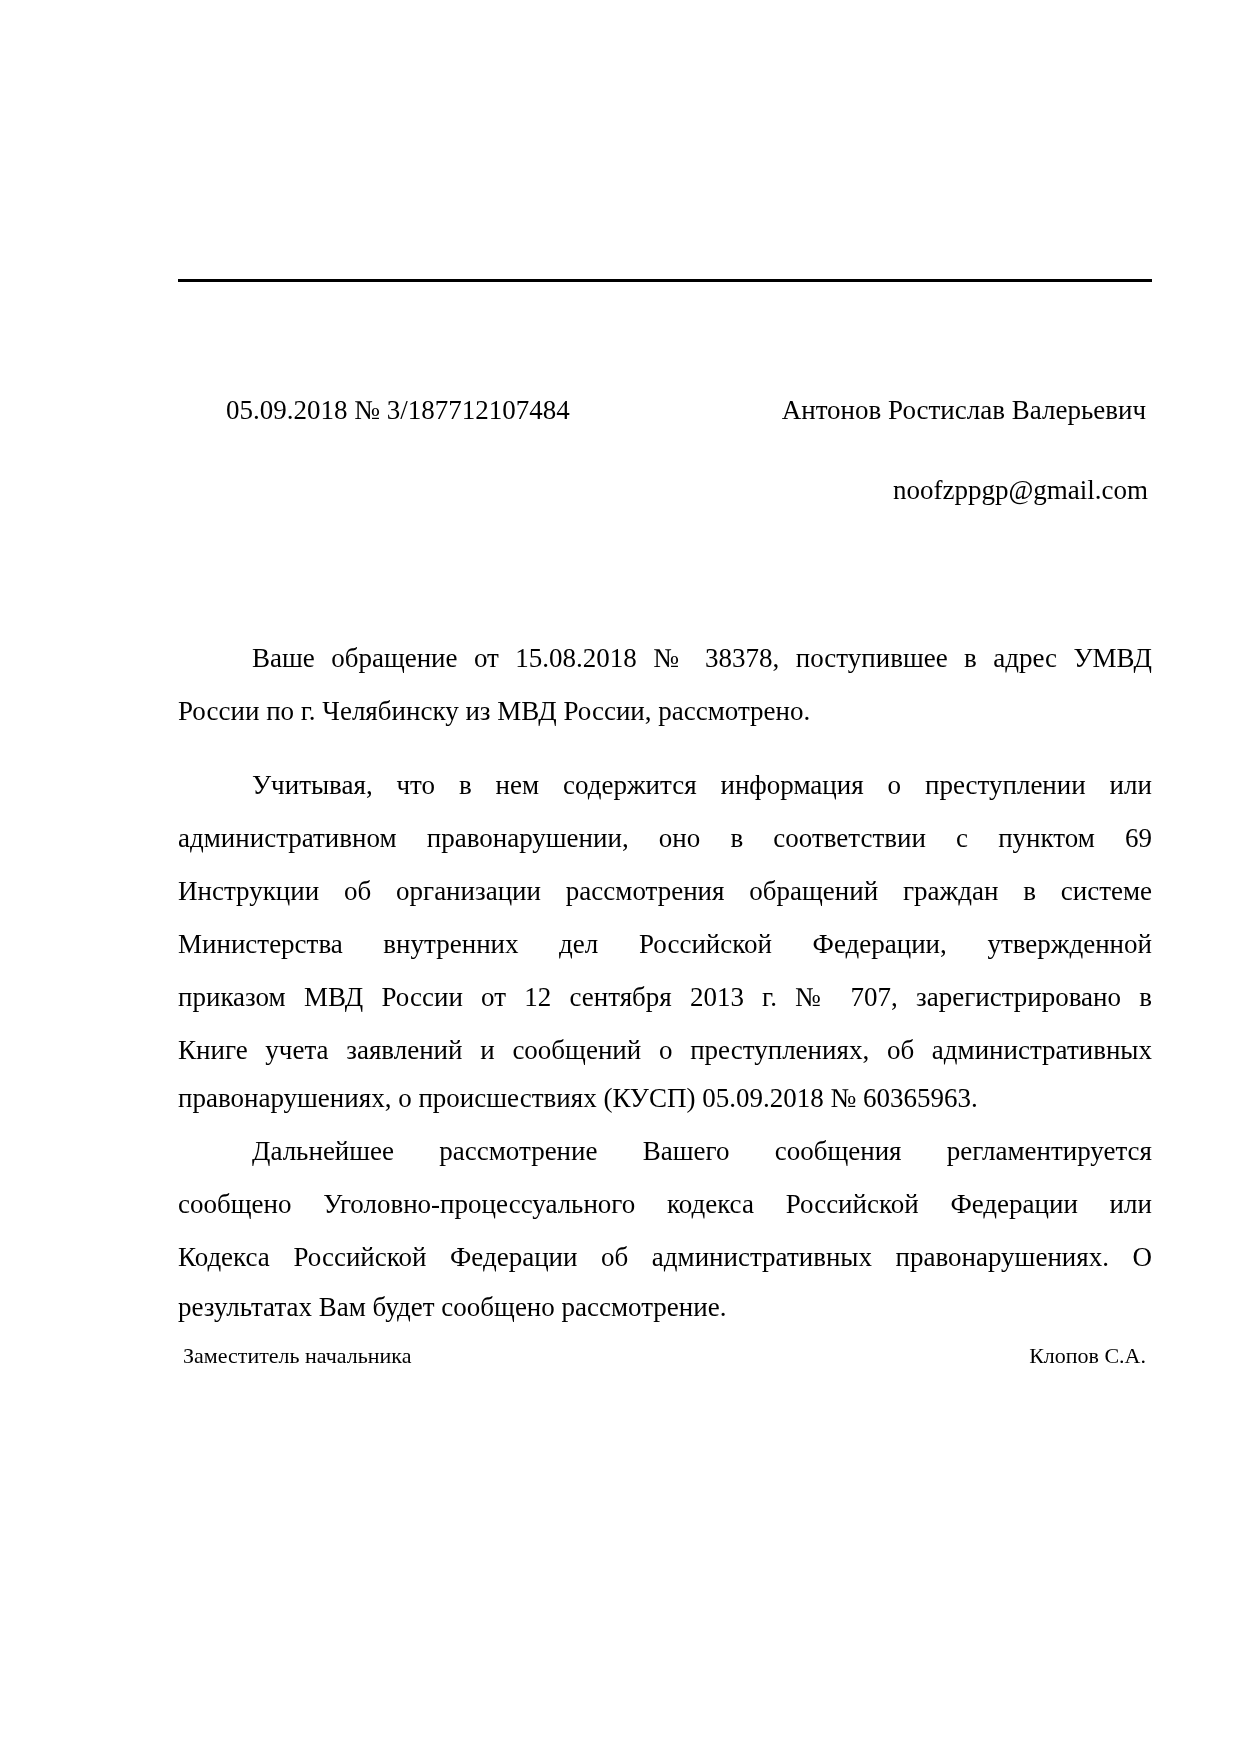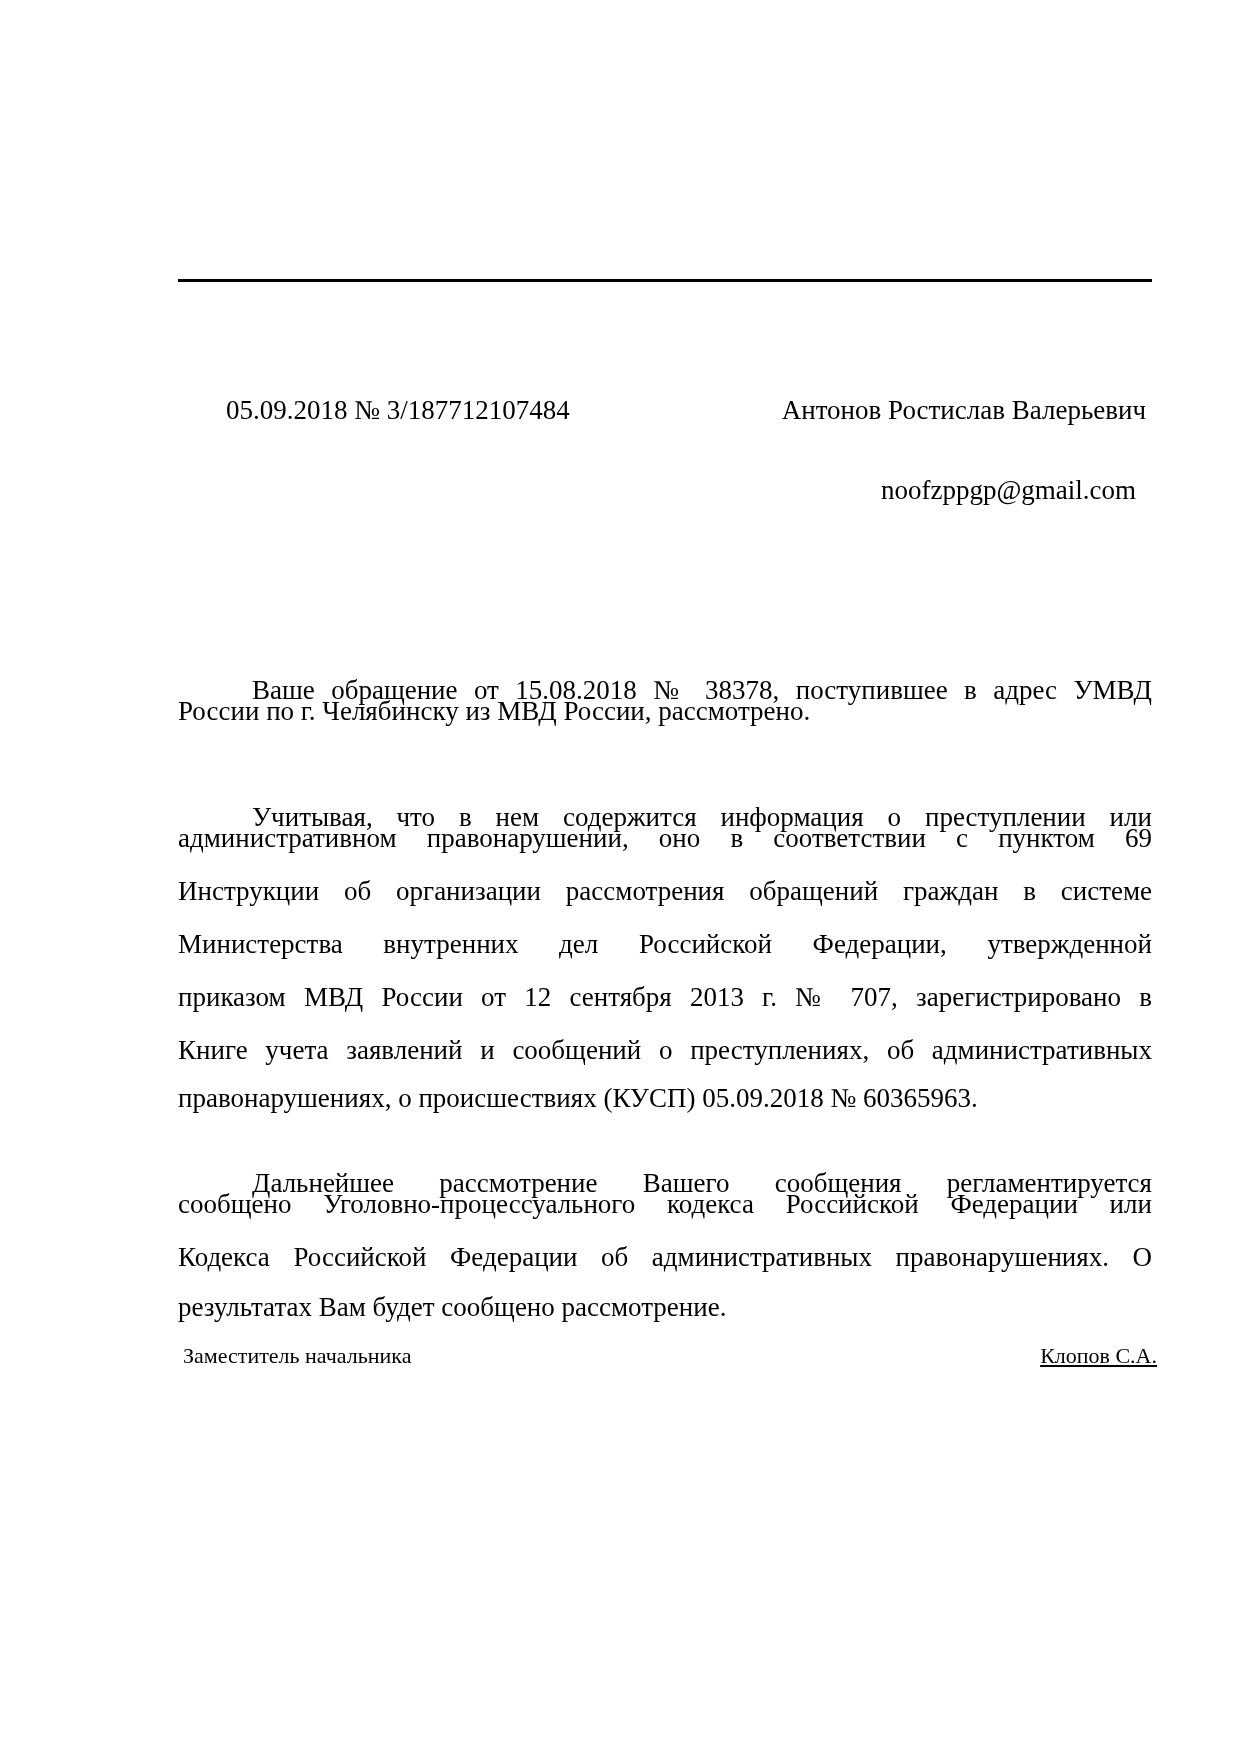--- a/index.html
+++ b/index.html
@@ -2,28 +2,28 @@
 <html><head>
 <meta charset="utf-8">
 <style>
   html, body { margin: 0; padding: 0; background: #ffffff; }
   body { width: 1240px; height: 1754px; position: relative; overflow: hidden;
          font-family: "Liberation Serif", "DejaVu Serif", serif; color: #000; }
   .rule { position: absolute; left: 178px; top: 279px; width: 974px; height: 3px; background: #000; }
   .hdr { position: absolute; font-size: 27px; line-height: 30px; white-space: nowrap; margin-left: 43px; }
   .hdr-left { left: 183px; top: 395px; }
   .hdr-right { right: 94px; top: 395px; text-align: left; }
-  .hdr-email { right: 104px; top: 475px; }
+  .hdr-email { right: 92px; top: 475px; }
   .line { position: absolute; left: 178px; width: 974px; font-size: 27px; line-height: 30px;
           white-space: nowrap; text-align: justify; text-align-last: justify; }
-  .line.indent { left: 252px; width: 900px; margin-top: 32px; }
+  .line.indent { left: 252px; width: 900px; }
   .line.last { text-align: center; text-align-last: left; }
   .sig { position: absolute; font-size: 22px; line-height: 26px; white-space: nowrap; top: 1343px; }
   .sig-left { left: 183px; }
-  .sig-right { right: 83px; text-decoration: underline; }
+  .sig-right { right: 94px; }
 </style>
 </head>
 <body>
 
 <div class="rule"></div>
 
 <div class="hdr hdr-left">05.09.2018 № 3/187712107484</div>
 <div class="hdr hdr-right">Антонов Ростислав Валерьевич</div>
 <div class="hdr hdr-email">noofzppgp@gmail.com</div>
 

